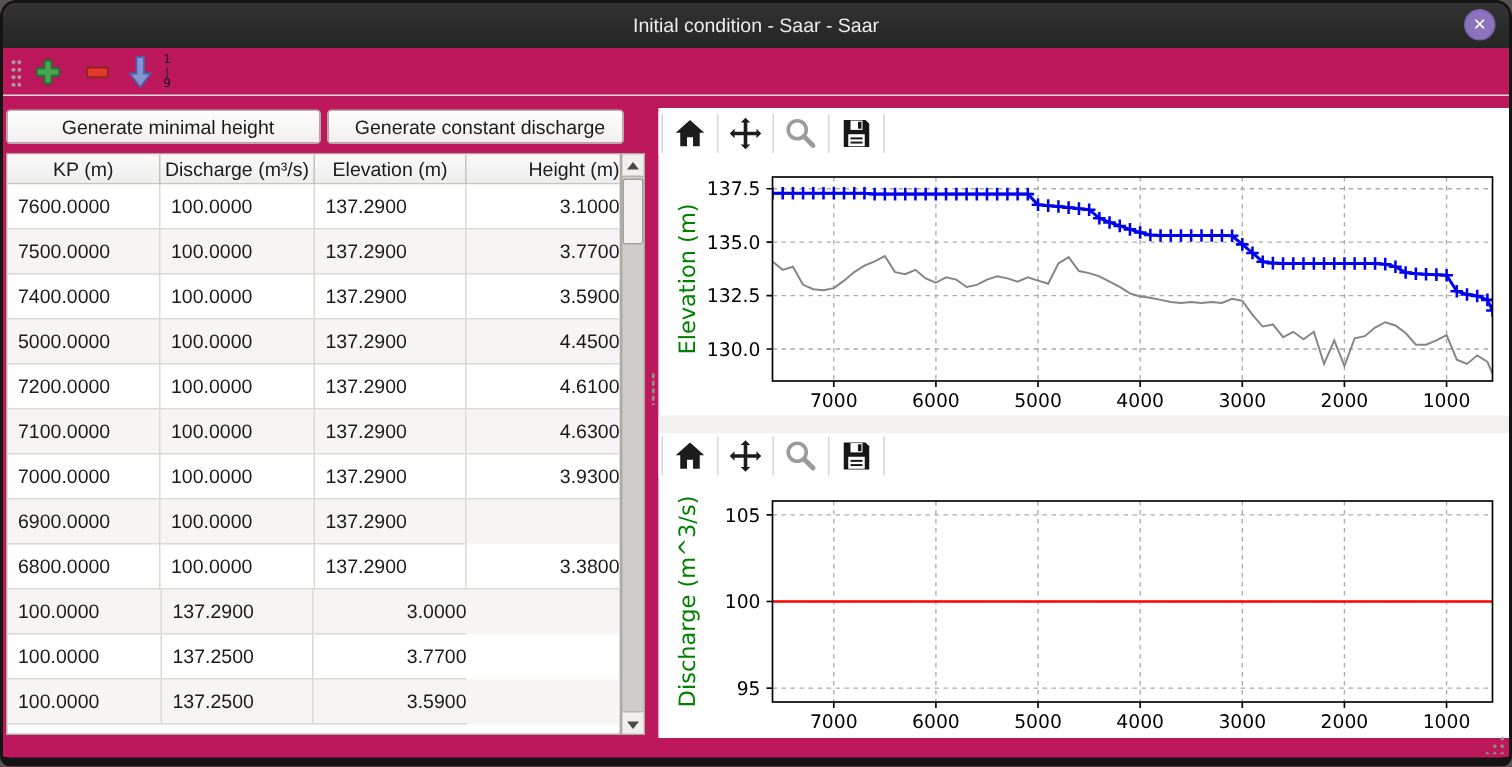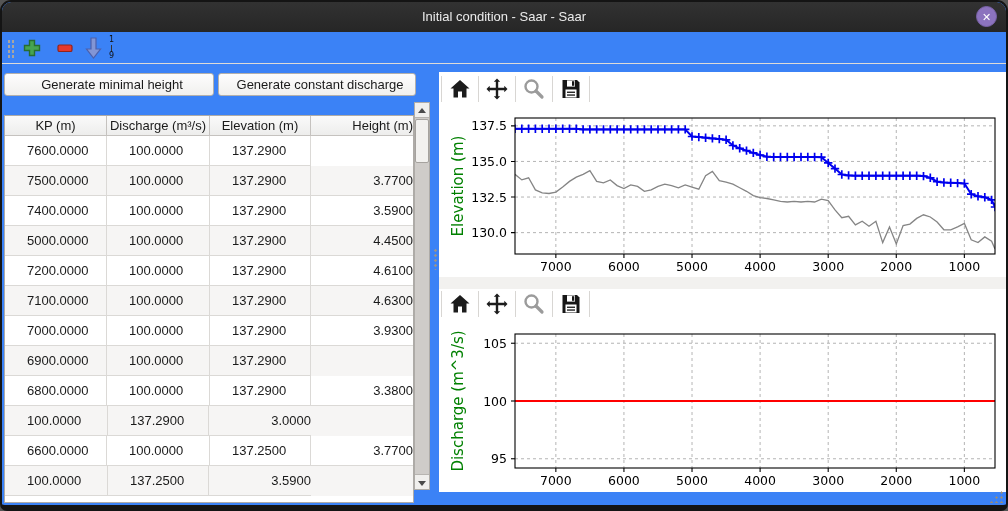--- a/index.html
+++ b/index.html
@@ -1,19 +1,19 @@
 <!DOCTYPE html>
 <html><head>
 <meta charset="utf-8">
 <style>
   html,body{margin:0;padding:0;background:#555;}
   *{box-sizing:border-box;}
   .window{
     position:relative;width:1008px;height:511px;
-    background:#3b82f6;
+    background:#be185d;
     border:2px solid #141414;border-bottom-width:6px;
     border-radius:11px 11px 7px 7px;
     overflow:hidden;
     font-family:"Liberation Sans",sans-serif;
     color:#1a1a1a;
   }
   
   .titlebar{position:absolute;left:0;top:0;right:0;height:30px;
     background:linear-gradient(#323232,#262626);
     border-radius:9px 9px 0 0;}
@@ -38,28 +38,28 @@
   .sort-digit.bottom{bottom:1px;}
   .sort-dots{position:absolute;right:2px;top:10px;width:1px;height:7px;
     background-image:radial-gradient(#333 0.5px,transparent 0.8px);background-size:1px 3px;}
   
   .gen-btn{position:absolute;height:23px;background:linear-gradient(#fdfdfd,#f1f0ee);
     border:1px solid #b3b0ac;border-radius:3px;font-size:13px;color:#1a1a1a;
     font-family:"Liberation Sans",sans-serif;cursor:pointer;padding-left:12px;}
   #btn-min-height{left:2px;top:71px;width:210px;}
   #btn-const-discharge{left:216px;top:71px;width:198px;}
   .table{position:absolute;left:2px;top:100px;width:410px;height:388px;
-    background:#fff;border:1px solid #aeaba7;overflow:hidden;margin-top:13px;}
+    background:#fff;border:1px solid #aeaba7;overflow:hidden;}
   .thead{display:flex;height:20px;background:linear-gradient(#fafafa,#ededec);
     border-bottom:1px solid #c5c2bf;}
   .th{font-size:13px;line-height:19px;text-align:center;border-right:1px solid #c5c2bf;}
   .th:last-child{border-right:none;}
   .trow{display:flex;height:30px;background:#fff;}
   .trow:nth-child(even){background:#f6f5f4;}
-  .td{font-size:13px;line-height:29px;padding-left:22px;border-right:1px solid #dbd9d6;
+  .td{font-size:13px;line-height:29px;padding-left:7px;border-right:1px solid #dbd9d6;
     border-bottom:1px solid #dbd9d6;white-space:nowrap;overflow:hidden;}
   .c0{width:102px;} .c1{width:103px;} .c2{width:101px;} .c3{width:102px;border-right:none !important;text-align:right;}
   
   .vscroll{position:absolute;left:412px;top:100px;width:16px;height:388px;
     background:#cfccc9;border:1px solid #aeaba7;}
   .sb-btn{position:absolute;left:0;width:14px;height:15px;background:#f0efed;}
   .sb-up{top:0;border-bottom:1px solid #b7b4b0;}
   .sb-down{bottom:0;border-top:1px solid #b7b4b0;}
   .sb-btn .tri{position:absolute;left:3px;width:0;height:0;border-left:4px solid transparent;border-right:4px solid transparent;}
   .sb-up .tri{top:5px;border-bottom:5px solid #4a4a4a;}
@@ -127,20 +127,21 @@
         <div class="th c0">KP (m)</div>
         <div class="th c1">Discharge (m³/s)</div>
         <div class="th c2">Elevation (m)</div>
         <div class="th c3">Height (m)</div>
       </div>
     <div id="tbody">
         <div class="trow">
           <div class="td c0">7600.0000</div>
           <div class="td c1">100.0000</div>
           <div class="td c2">137.2900</div>
+          <div class="td c3">3.1000</div>
         </div>
         <div class="trow">
           <div class="td c0">7500.0000</div>
           <div class="td c1">100.0000</div>
           <div class="td c2">137.2900</div>
           <div class="td c3">3.7700</div>
         </div>
         <div class="trow">
           <div class="td c0">7400.0000</div>
           <div class="td c1">100.0000</div>
@@ -181,21 +182,20 @@
           <div class="td c1">100.0000</div>
           <div class="td c2">137.2900</div>
           <div class="td c3">3.3800</div>
         </div>
         <div class="trow">
           <div class="td c1">100.0000</div>
           <div class="td c2">137.2900</div>
           <div class="td c3">3.0000</div>
         </div>
         <div class="trow">
-          <div class="td c0">6600.0000</div>
           <div class="td c1">100.0000</div>
           <div class="td c2">137.2500</div>
           <div class="td c3">3.7700</div>
         </div>
         <div class="trow">
           <div class="td c1">100.0000</div>
           <div class="td c2">137.2500</div>
           <div class="td c3">3.5900</div>
         </div>
       </div>

